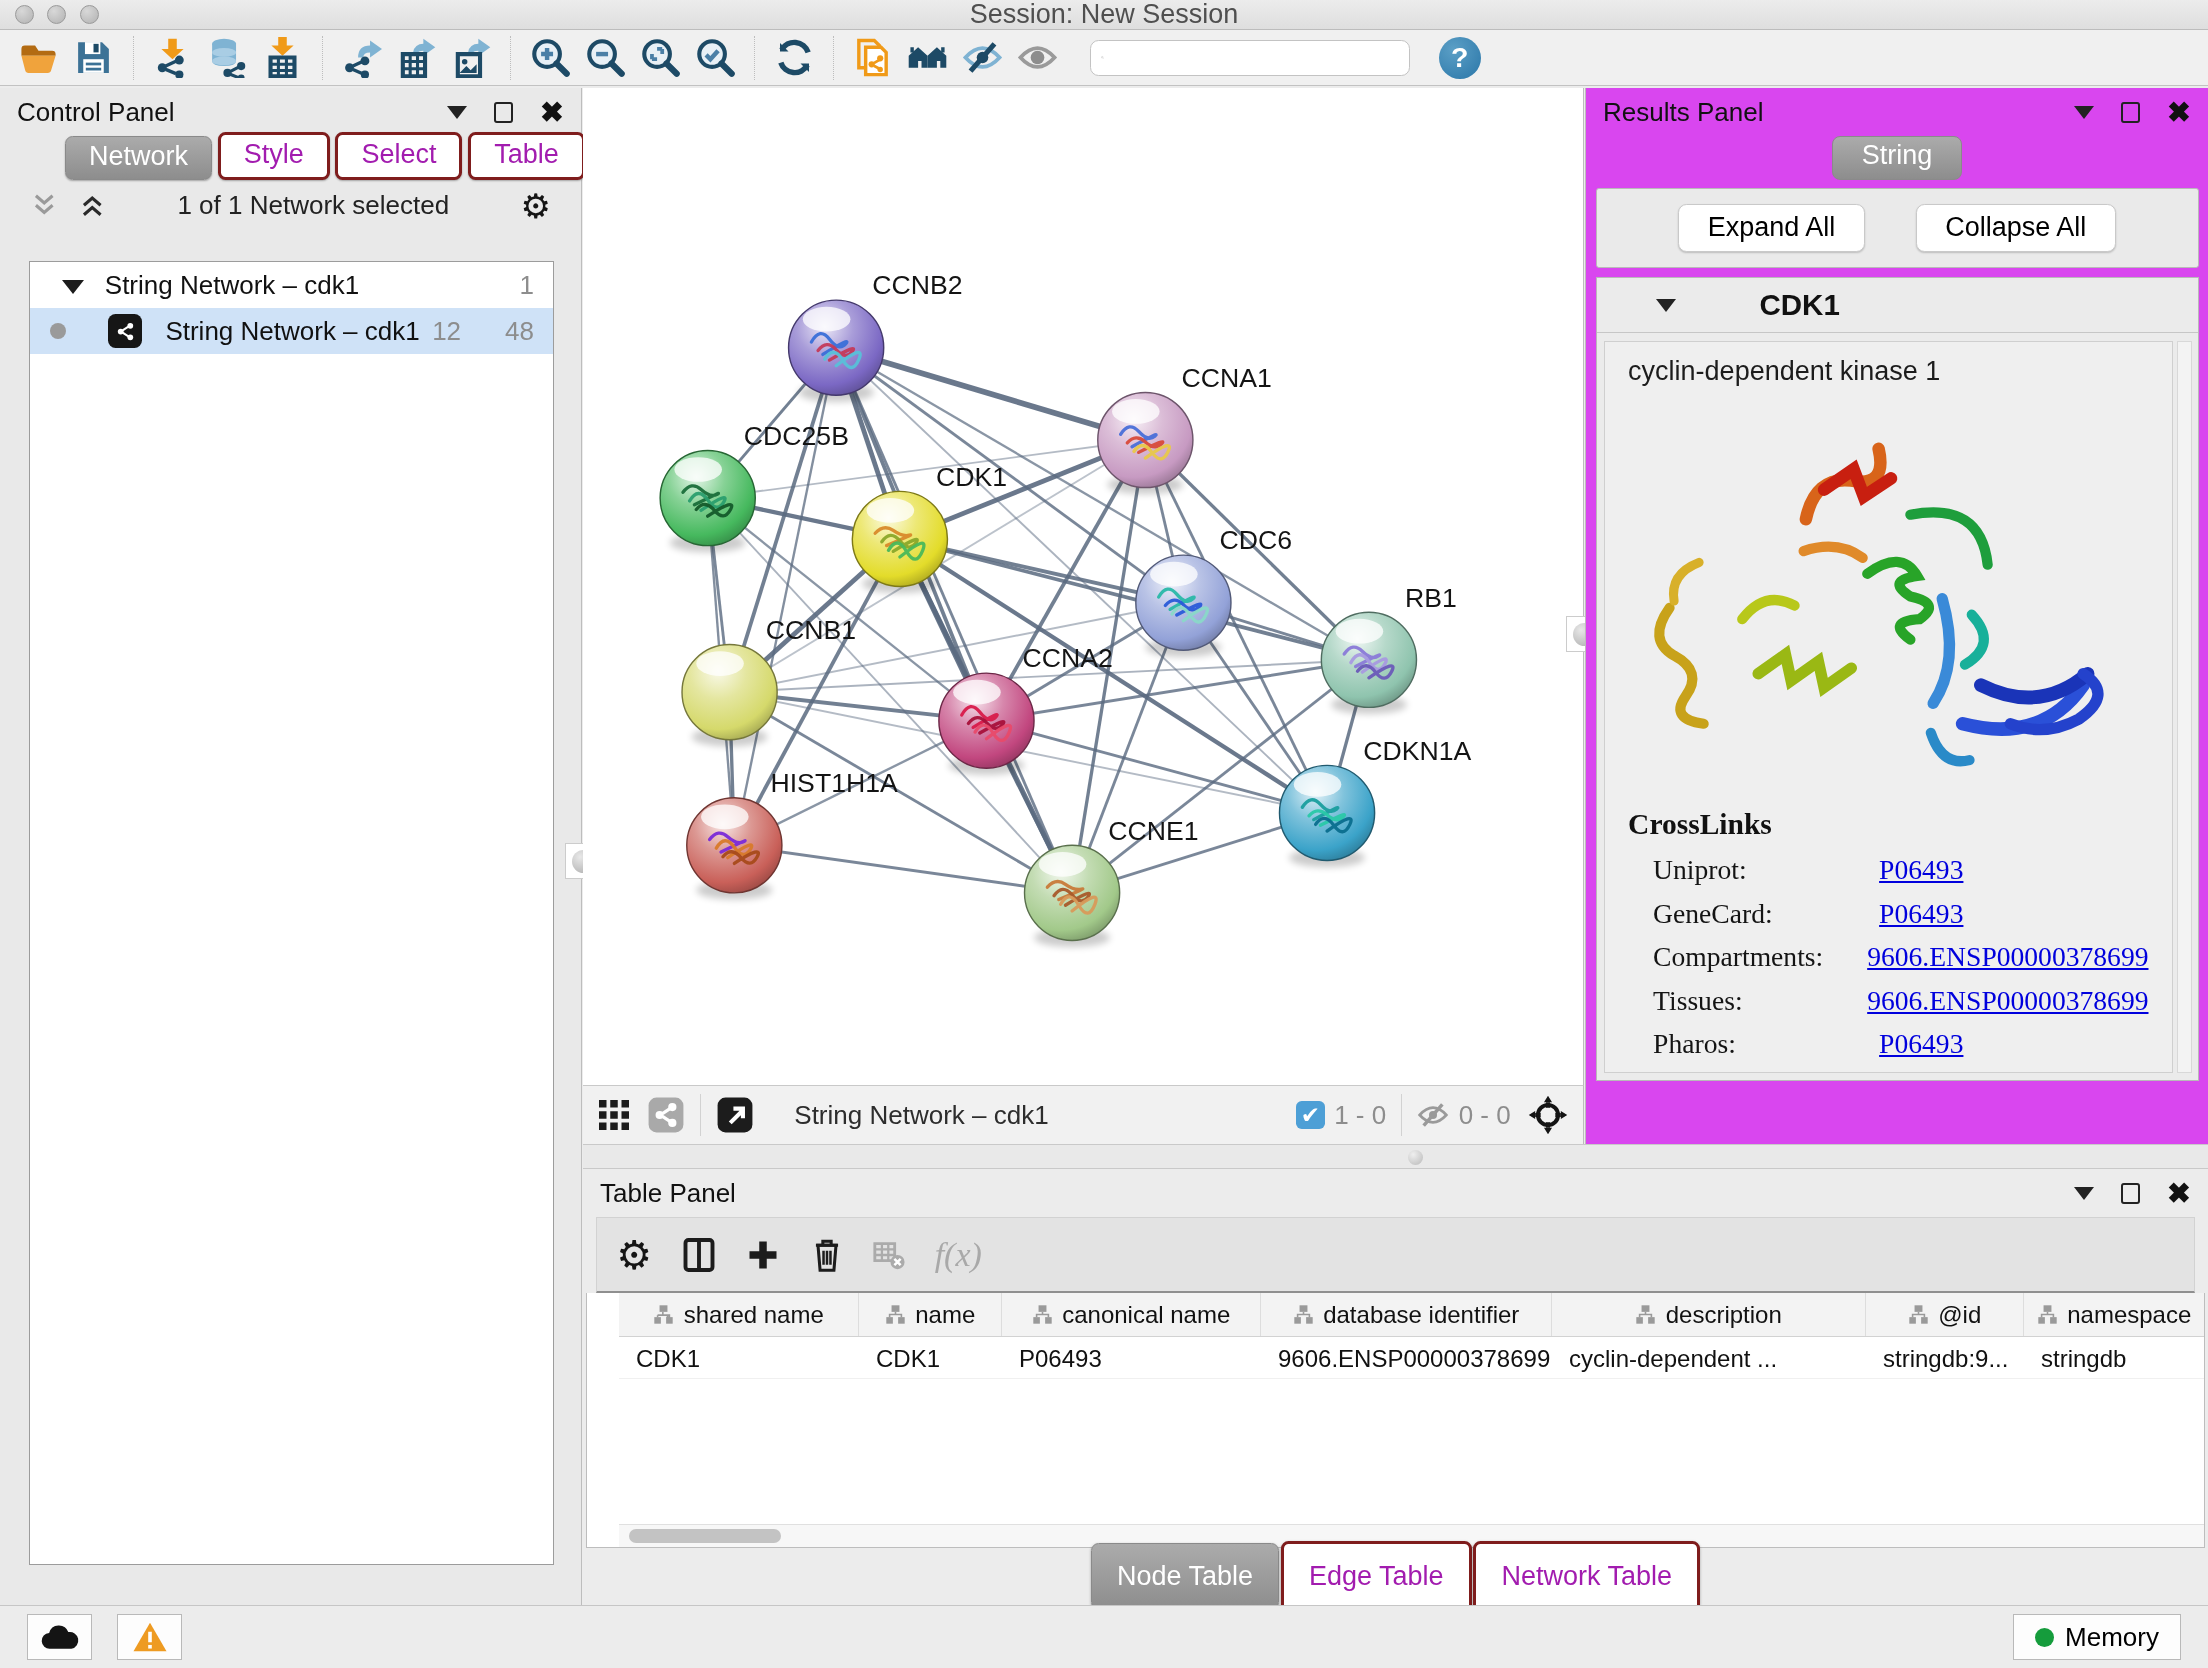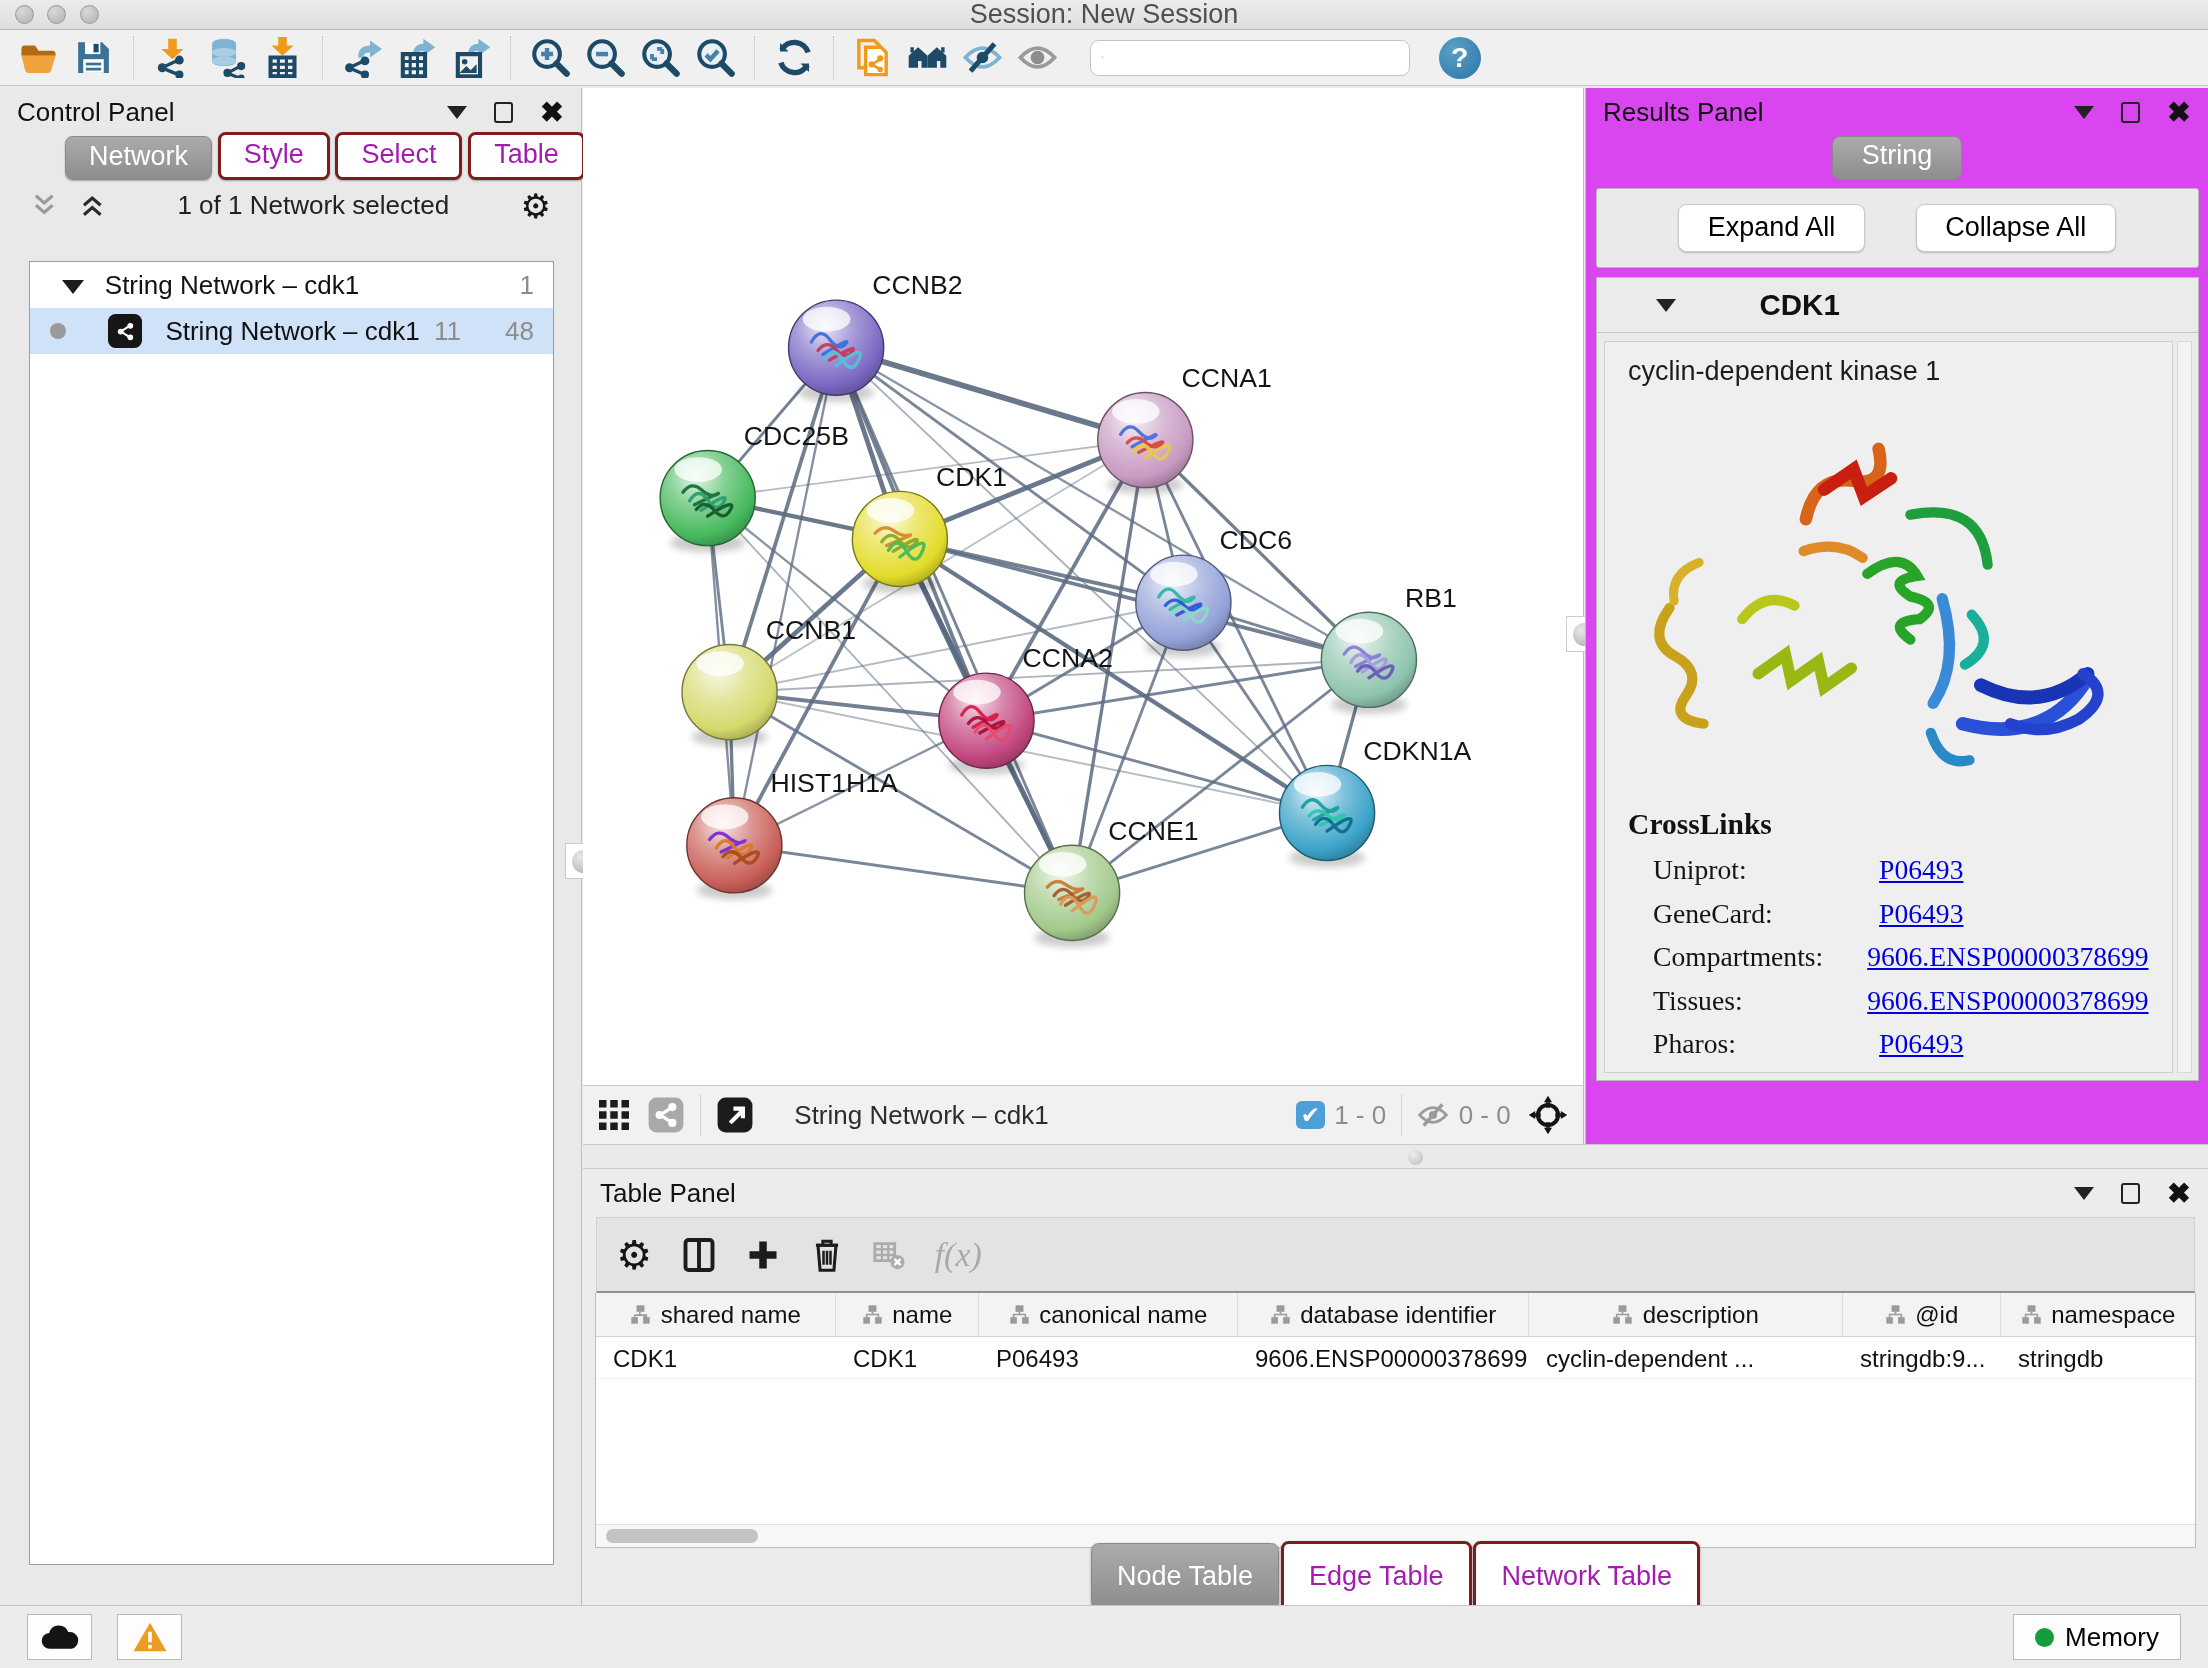--- a/index.html
+++ b/index.html
@@ -105,22 +105,22 @@
   .xrow { display:flex; font-size:27.6px; margin:11.4px 0 11.4px 25px; }
   .xrow .xl { width:226px; color:#141414; }
   .xrow .xv { color:#0000dd; text-decoration:underline; cursor:pointer; }
   
   .table-panel { position:absolute; left:583px; right:0; top:1169px; bottom:63px; background:#ececec;
     display:flex; flex-direction:column; }
   .tp-toolbar { margin:0 13.3px; height:76px; background:#e3e3e3; border:1px solid #d2d2d2;
     border-bottom:2.9px solid #8f8f8f; display:flex; align-items:center; padding:0 19px; gap:28.5px; }
   .tpbtn { background:none; border:none; display:flex; align-items:center; cursor:pointer; }
   .fx { font-family:"Liberation Serif", serif; font-style:italic; font-size:34px; color:#a9a9a9; }
-  .tp-table { margin:0 12px; background:#fff; border:1px solid #bdbdbd; border-top:none; flex:1;
-    display:flex; flex-direction:column; overflow:hidden; }
+  .tp-table { margin:0 3px; background:#fff; border:1px solid #bdbdbd; border-top:none; flex:1;
+    display:flex; flex-direction:column; overflow:hidden;padding-left:32px; }
   .thead { display:flex; background:#f3f3f3; border-bottom:1.9px solid #d2d2d2; height:44px; }
   .th { display:flex; align-items:center; justify-content:center; gap:9.5px; font-size:24px;
     border-right:1px solid #dddddd; color:#111; }
   .tdrow { display:flex; height:42px; border-bottom:1px solid #f0f0f0; }
   .td { font-size:24px; padding:7.6px 0 0 17px; border-right:1px solid transparent; white-space:nowrap;
     overflow:hidden; }
   .tfill { flex:1; background:#fff; }
   .hscroll { height:23px; background:#f7f7f7; border-top:1px solid #e0e0e0; display:flex; align-items:center; }
   .hthumb { width:152px; height:14.3px; border-radius:7.6px; background:#c3c3c3; margin-left:9.5px; }
   .tp-tabs { height:57px; display:flex; justify-content:center; align-items:center; gap:1.9px; }
@@ -348,21 +348,21 @@
         <span class="sharebadge">
           <svg viewBox="0 0 24 24">
               <circle cx="7" cy="12" r="3" fill="#fff"></circle>
               <circle cx="17" cy="6" r="3" fill="#fff"></circle>
               <circle cx="17" cy="18" r="3" fill="#fff"></circle>
               <path d="M9 10.8L15 7M9 13.2L15 17" stroke="#fff" stroke-width="2.2"></path>
             </svg>
         </span>
         <span>String Network – cdk1</span>
         <span class="nums">
-          <span>11</span>
+          <span>12</span>
           <span>48</span>
         </span>
       </div>
     </div>
   </div>
 
   <div class="handle" style="left:565px; top:843px;">
       <span class="ball"></span>
     </div>
 

